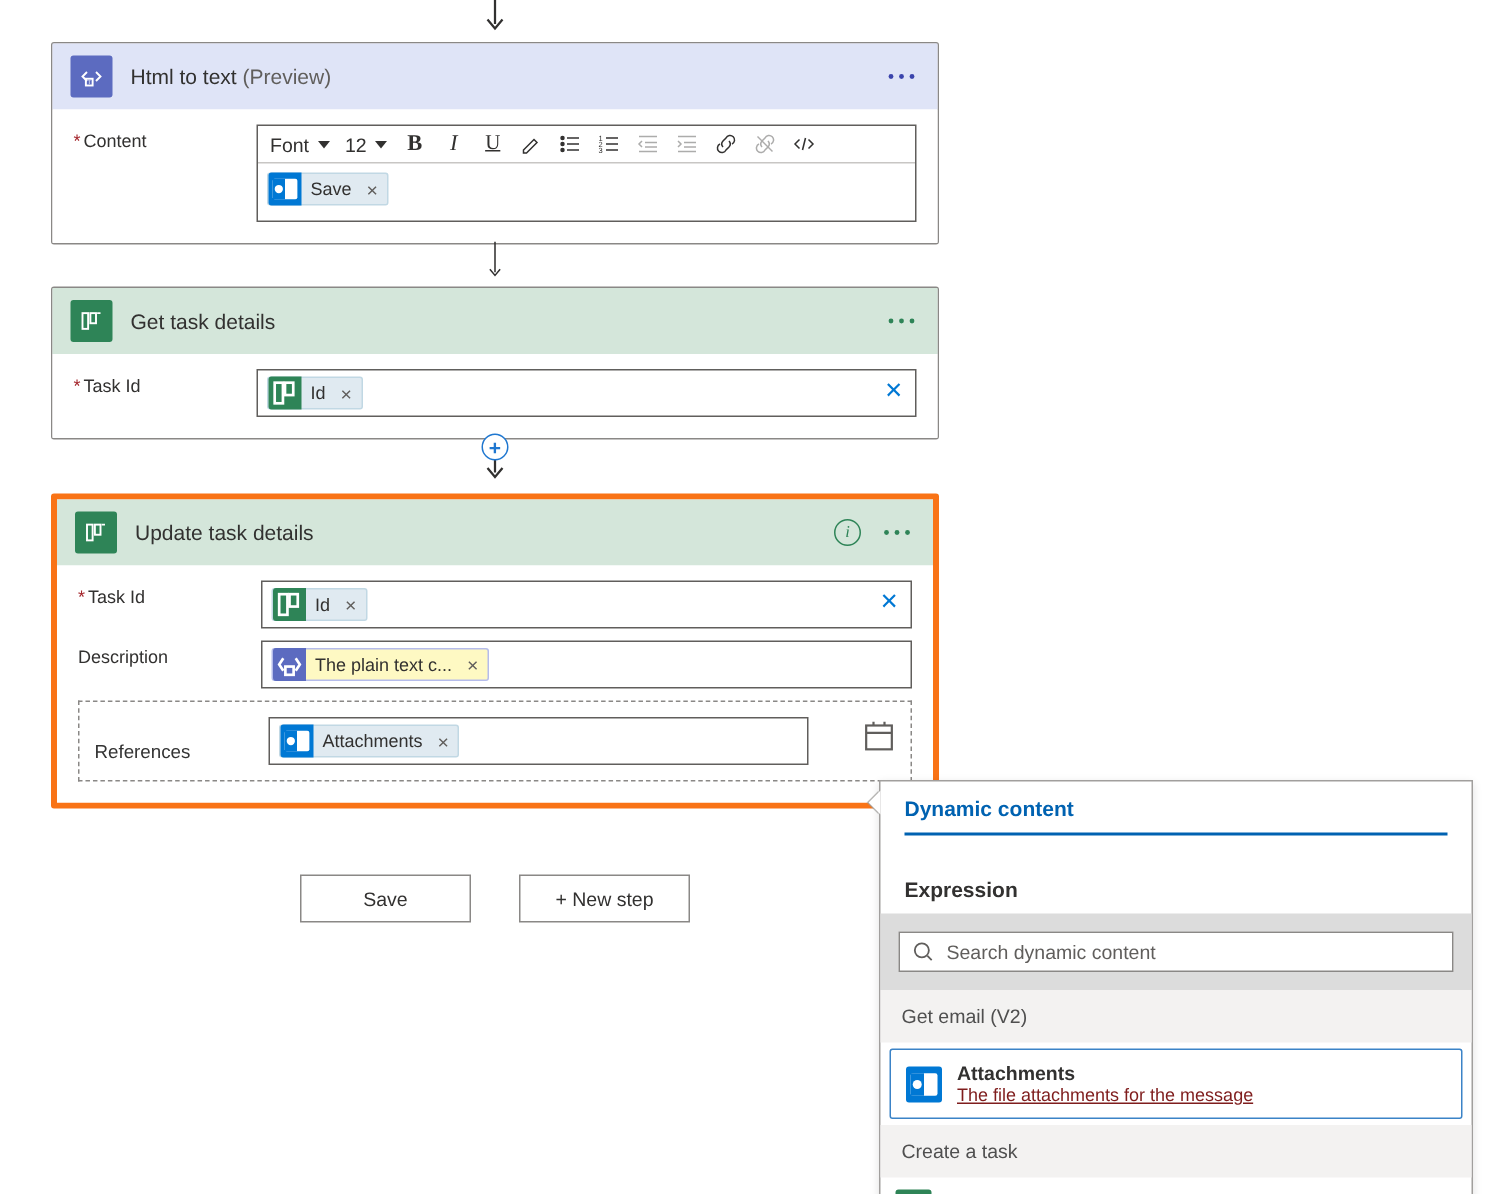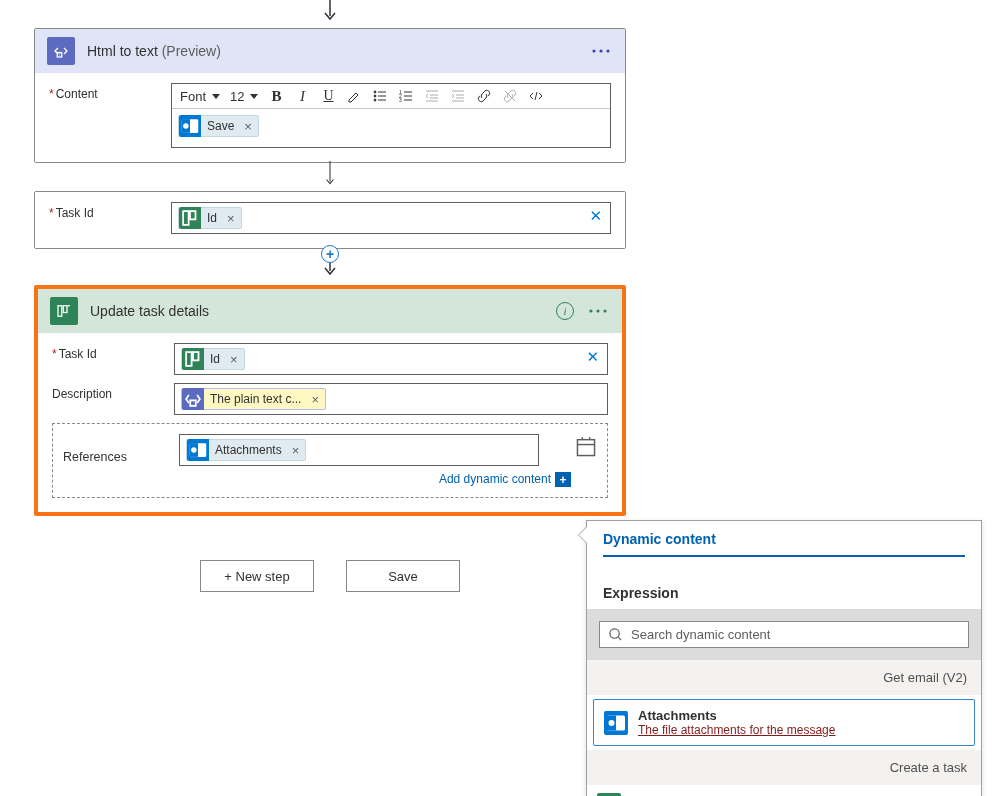--- a/index.html
+++ b/index.html
@@ -72,21 +72,21 @@
   .btn { width:114px; height:32px; border:1px solid #8a8886; background:#fff; font-size:13px; color:#323130; cursor:pointer; }
 
   
   .dcpanel { position:absolute; left:586px; top:520px; width:396px; border:1px solid #a19f9d; background:#fff; box-shadow: 0 2px 6px rgba(0,0,0,0.12); }
   .dcpanel .beak { position:absolute; left:-8px; top:6px; width:0; height:0; border-top:8px solid transparent; border-bottom:8px solid transparent; border-right:8px solid #fff; filter: drop-shadow(-1px 0 0 #a19f9d); }
   .dcpanel .tabs { display:flex; gap:28px; padding: 10px 16px 0 16px; font-size:14px; font-weight:600; color:#323130;flex-direction:column; }
   .dcpanel .tab { padding-bottom:8px; cursor:pointer; }
   .dcpanel .tab.active { color:#0062b1; border-bottom:2px solid #0062b1; }
   .dcpanel .searchbar { background:#dcdcdc; padding:12px; }
   .dcpanel .search-in { background:#fff; border:1px solid #8a8886; padding:5px 8px; display:flex; align-items:center; gap:8px; color:#605e5c; font-size:13px; }
-  .dcpanel .group-h { background:#f3f2f1; padding:10px 14px; font-size:13px; color:#4f4f4f;text-align:right; }
+  .dcpanel .group-h { background:#f3f2f1; padding:10px 14px; font-size:13px; color:#4f4f4f; }
   .dcpanel .item { padding:8px 10px; display:flex; align-items:center; gap:10px; }
   .dcpanel .item.sel { border:1px solid #3b83c7; margin:4px 6px; border-radius:2px; }
   .dcpanel .item .iic { width:24px; height:24px; display:flex; align-items:center; justify-content:center; border-radius:2px; }
   .dcpanel .item .txt { flex:1; }
   .dcpanel .item .txt .t1 { font-size:13px; font-weight:600; color:#323130; }
   .dcpanel .item .txt .t2 { font-size:12px; color:#7f1d1d;text-decoration:underline; }
 </style>
 </head>
 <body>
 
@@ -219,20 +219,37 @@
   </div>
 
   <div class="arrow-down">
     <svg viewBox="0 0 14 38">
         <line x1="7" y1="0" x2="7" y2="30" stroke="#323130" stroke-width="1.5"></line>
         <polyline points="2,27 7,33 12,27" fill="none" stroke="#323130" stroke-width="1.5"></polyline>
       </svg>
   </div>
 
   <div class="card">
+    <div class="card-header hdr-planner">
+      <div class="icon-box icon-planner">
+        <svg viewBox="0 0 24 24" fill="none" stroke="#fff" stroke-width="1.7">
+            <rect x="4" y="5" width="5" height="14"></rect>
+            <rect x="11" y="5" width="5" height="9"></rect>
+            <line x1="17" y1="5" x2="20" y2="5"></line>
+          </svg>
+      </div>
+      <div class="title">Get task details</div>
+      <div class="dots green">
+        <svg width="18" height="4" viewBox="0 0 18 4">
+            <circle cx="2" cy="2" r="1.6" fill="currentColor"></circle>
+            <circle cx="9" cy="2" r="1.6" fill="currentColor"></circle>
+            <circle cx="16" cy="2" r="1.6" fill="currentColor"></circle>
+          </svg>
+      </div>
+    </div>
     <div class="card-body">
       <div class="row">
         <div class="label"><span class="req">*</span><span>Task Id</span></div>
         <div class="field">
           <div class="input-like">
             <span class="token tk-planner">
               <span class="t-ic">
                   <svg viewBox="0 0 16 16" fill="none" stroke="#fff" stroke-width="1.3">
                     <rect x="3" y="3" width="4" height="10"></rect>
                     <rect x="8" y="3" width="4" height="6"></rect>
@@ -323,39 +340,36 @@
                   <svg viewBox="0 0 16 16">
                     <rect x="2" y="3" width="12" height="10" fill="#fff" rx="1"></rect>
                     <rect x="2" y="3" width="6" height="10" fill="#0078d4"></rect>
                     <circle cx="5" cy="8" r="2" fill="#fff"></circle>
                   </svg>
                 </span>
               <span class="t-lbl">Attachments</span>
               <span class="t-x">×</span>
             </span>
           </div>
-          <div class="ref-links">
-            <a href="#"><span>Add dynamic content</span></a><span class="plus-badge">+</span>
-          </div>
         </div>
         <div class="calbtn">
           <svg viewBox="0 0 18 18" fill="none" stroke="#605e5c" stroke-width="1.2">
               <rect x="2" y="3" width="14" height="13"></rect>
               <line x1="2" y1="7" x2="16" y2="7"></line>
               <line x1="6" y1="3" x2="6" y2="1"></line>
               <line x1="12" y1="3" x2="12" y2="1"></line>
             </svg>
         </div>
       </div>
     </div>
   </div>
 
   <div class="button-row">
+    <button class="btn">Save</button>
     <button class="btn">+ New step</button>
-    <button class="btn">Save</button>
   </div>
 
 </div>
 
 <div class="dcpanel">
   <div class="beak"></div>
   <div class="tabs">
     <div class="tab active">Dynamic content</div>
     <div class="tab">Expression</div>
   </div>

